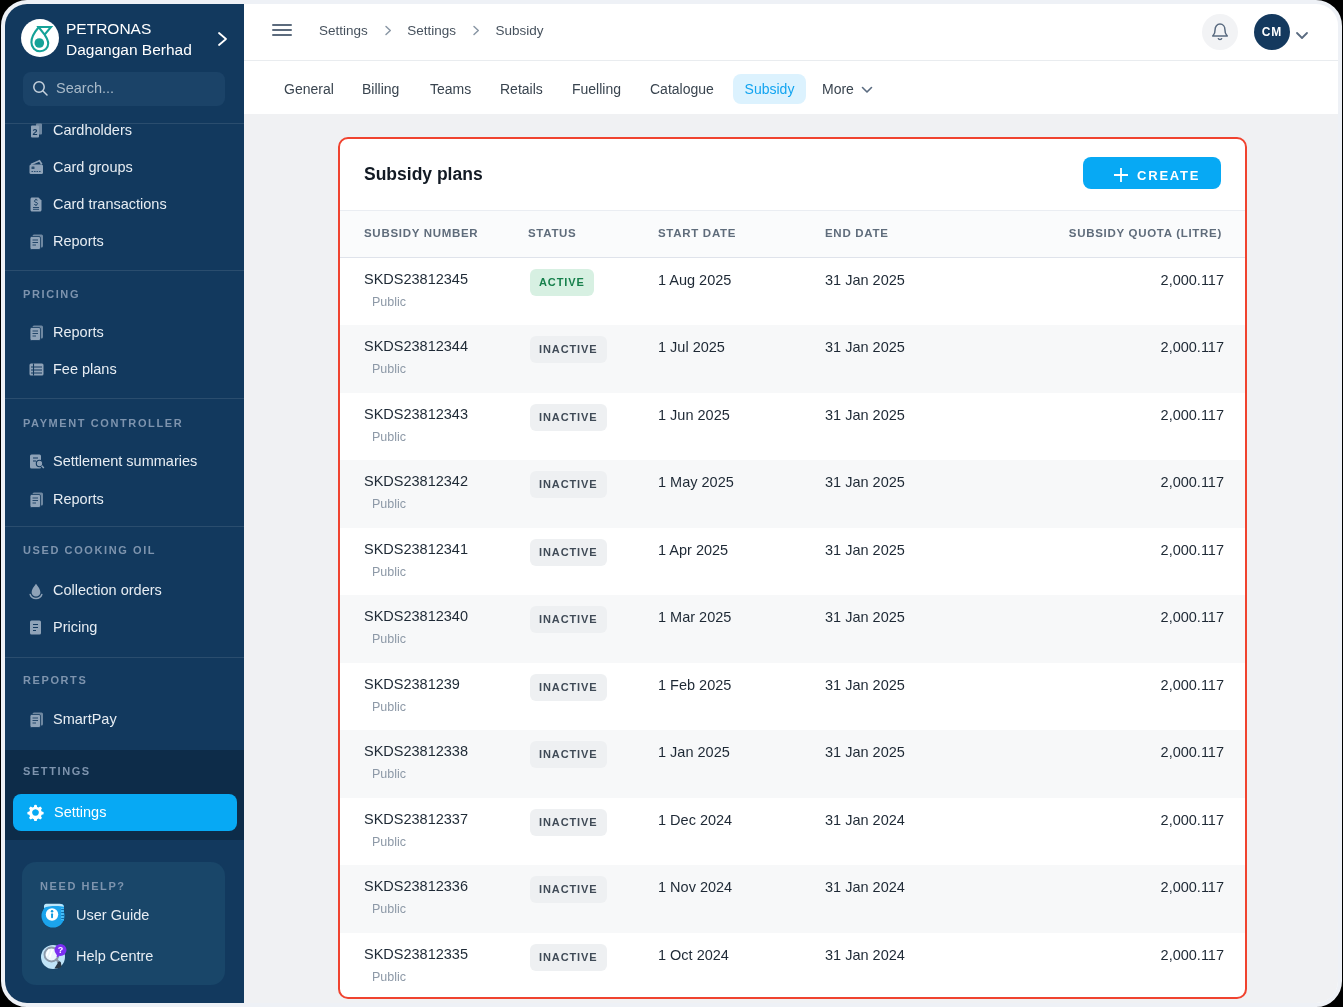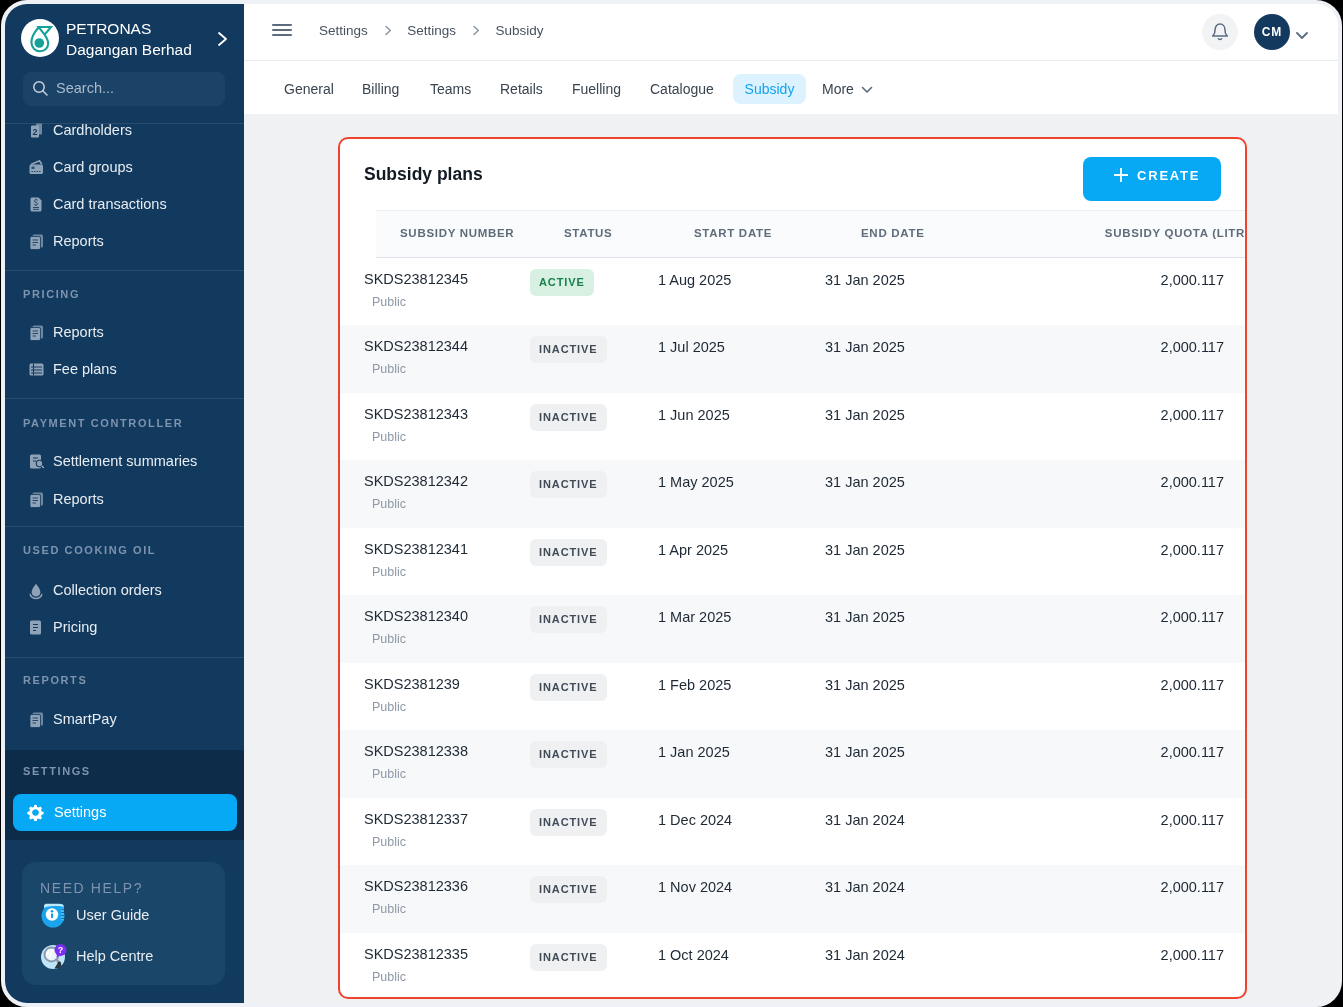--- a/index.html
+++ b/index.html
@@ -17,45 +17,45 @@
 .sdiv { position:absolute; left:0; width:100%; height:1px; background:rgba(255,255,255,0.10); }
 .slabel { position:absolute; left:18px; color:#7e94ae; font-size:11px; font-weight:bold; letter-spacing:1.6px; }
 .sitem { position:absolute; left:0; width:100%; height:36px; color:#e7edf3; font-size:14.5px; }
 .sitem svg { position:absolute; left:23px; top:9px; }
 .sitem .txt { position:absolute; left:48px; top:9px; }
 .dark-band { position:absolute; left:0; top:746px; width:100%; height:90px; background:#0d2c49; }
 .settings-btn { position:absolute; left:8px; top:790px; width:224px; height:37px; background:#07a9f4; border-radius:8px; color:#fff; font-size:14.5px; }
 .settings-btn svg { position:absolute; left:14px; top:10px; }
 .settings-btn .txt { position:absolute; left:41px; top:10px; }
 .help-box { position:absolute; left:17px; top:858px; width:203px; height:123px; background:#194669; border-radius:14px; }
-.help-label { position:absolute; left:18px; top:18px; color:#7e94ae; font-size:14px; font-weight:normal; letter-spacing:1.6px; }
+.help-label { position:absolute; left:18px; top:18px; color:#7e94ae; font-size:11px; font-weight:bold; letter-spacing:1.6px; }
 .help-item { position:absolute; left:18px; color:#e7edf3; font-size:14.5px; white-space:nowrap; }
 .help-item .ic { position:absolute; left:0; top:-6px; width:26px; height:26px; }
 .help-item .txt { position:absolute; left:36px; top:0px; }
 
 .main { position:absolute; left:239px; top:0; right:0; bottom:0; background:#f0f1f3; }
 .topbar { position:absolute; left:0; top:0; right:0; height:57px; background:#fff; border-bottom:1px solid #e9ecef; }
 .hamb { position:absolute; left:28px; top:20px; width:20px; height:12px; }
 .hamb div { position:absolute; left:0; width:20px; height:2.2px; background:#5c6b7d; border-radius:1px; }
 .crumbs { position:absolute; left:75px; top:19px; font-size:13.5px; color:#47525e; }
 .crumbs .sep { display:inline-block; margin:0 12px; vertical-align:-1px; }
 .bellwrap { position:absolute; right:100px; top:10px; width:36px; height:36px; background:#f2f3f5; border-radius:50%; }
 .bellwrap svg { position:absolute; left:9px; top:8px; }
 .avatar { position:absolute; right:48px; top:10px; width:36px; height:36px; background:#14395e; border-radius:50%; color:#fff; font-size:12px; font-weight:bold; letter-spacing:0.8px; text-align:center; line-height:36px; }
 .avchev { position:absolute; right:29px; top:22px; }
 .tabs { position:absolute; left:0; top:57px; right:0; height:53px; background:#fff;padding-left:22px; }
 .tab { position:absolute; top:13px; height:30px; line-height:30px; font-size:14px; color:#39444f; }
 .tab.active { background:#dcf2fe; color:#12a4f0; border-radius:8px; text-align:center; }
 
 .card { position:absolute; left:94px; top:133px; width:909px; height:862px; background:#fff; border:2.5px solid #f0432f; border-radius:10px; overflow:hidden; }
 .card-title { position:absolute; left:24px; top:162px; font-size:17.5px; font-weight:bold; color:#121a24; }
-.create-btn { position:absolute; right:24px; top:157px; width:138px; height:44px; background:#07a9f4; border-radius:8px; color:#fff; }
+.create-btn { position:absolute; right:24px; top:157px; width:138px; height:32px; background:#07a9f4; border-radius:8px; color:#fff; }
 .create-btn .plus { position:absolute; left:28px; top:8px; }
 .create-btn .txt { position:absolute; left:54px; top:11px; font-size:13px; font-weight:bold; letter-spacing:1.8px; }
-.thead { position:absolute; left:0; top:210px; width:100%; height:48px; background:#fafbfc; border-top:1px solid #eaedf2; border-bottom:1.5px solid #dfe3eb;margin-left:36px; }
+.thead { position:absolute; left:0; top:210px; width:100%; height:48px; background:#fafbfc; border-top:1px solid #eaedf2; border-bottom:1.5px solid #dfe3eb; }
 .th { position:absolute; top:16px; font-size:11.5px; font-weight:bold; letter-spacing:0.7px; color:#5f6c7b; }
 .rows { position:absolute; left:0; top:258px; width:100%; }
 .row { position:relative; width:100%; height:67.5px; }
 .row.alt { background:#f7f8f9; }
 .c-num { position:absolute; left:24px; top:13px; font-size:14.5px; color:#1e2935; }
 .c-pub { position:absolute; left:32px; top:37px; font-size:12.5px; color:#8d99a7; }
 .badge { position:absolute; left:190px; top:11px; height:27px; line-height:27px; padding:0 9px; border-radius:6px; font-size:11px; font-weight:bold; letter-spacing:0.9px; }
 .badge.on { background:#d7f0e2; color:#17804c; }
 .badge.off { background:#eef0f2; color:#404b57; }
 .c-start { position:absolute; left:318px; top:14px; font-size:14.5px; color:#1e2935; }

